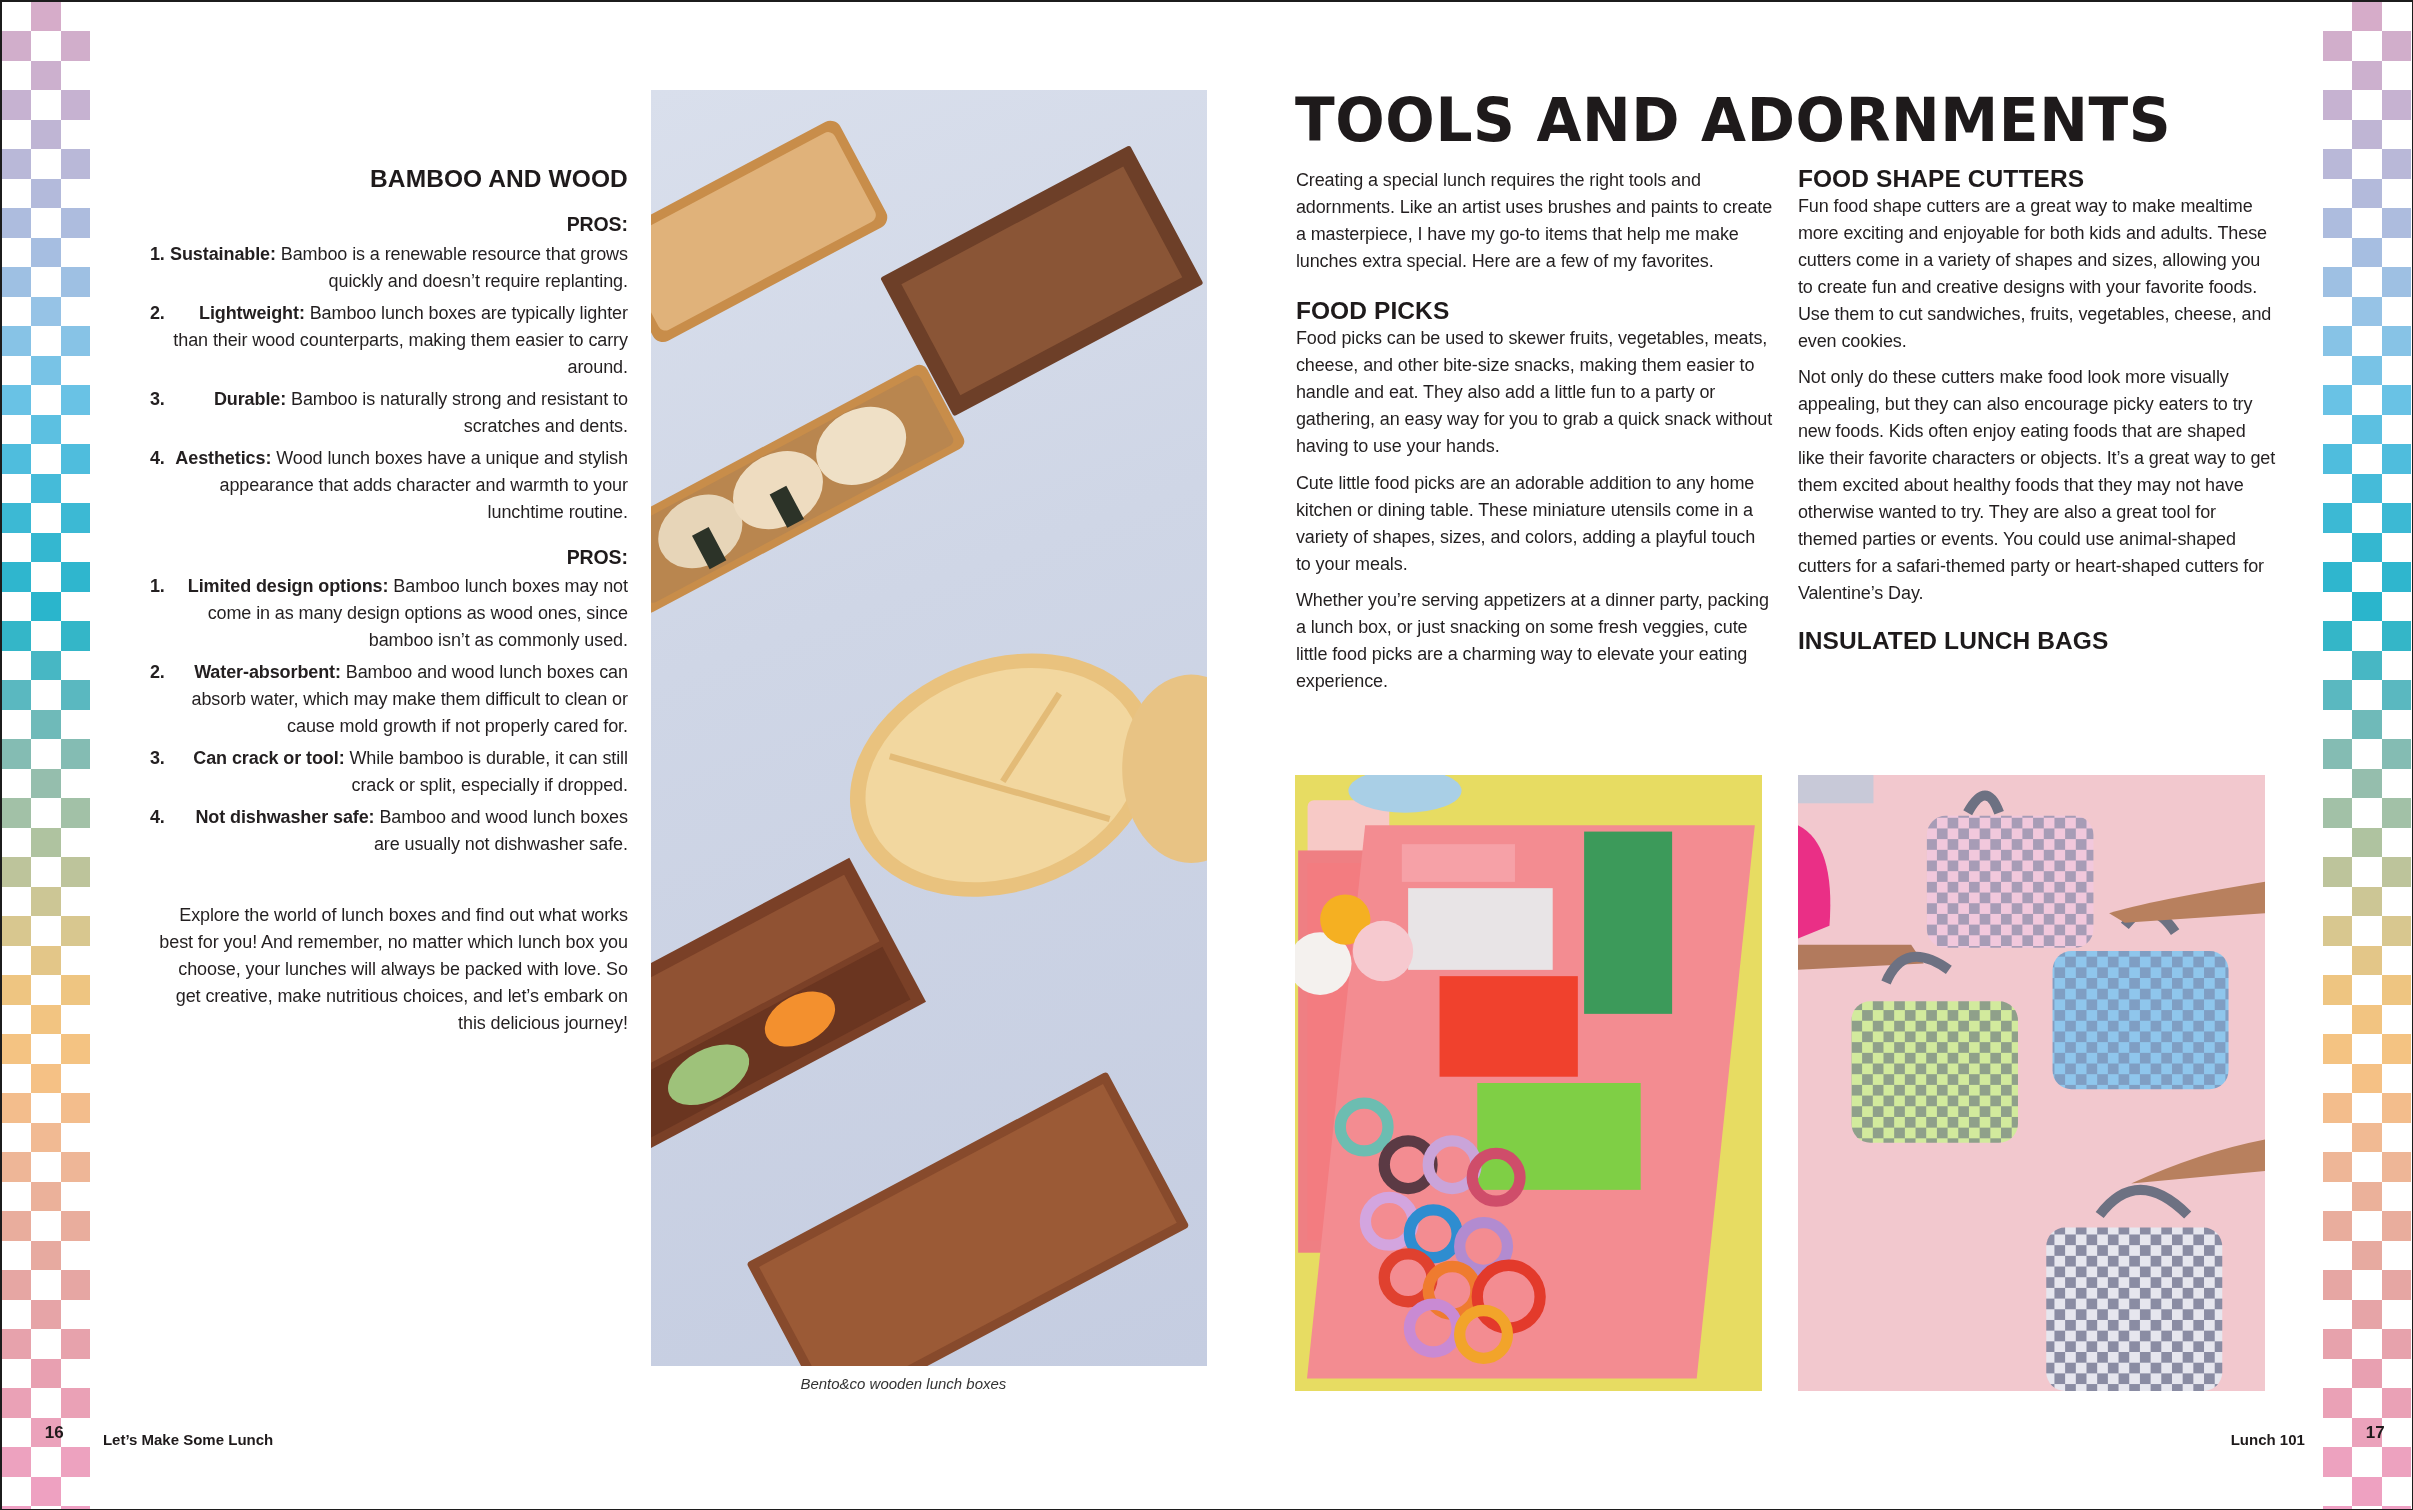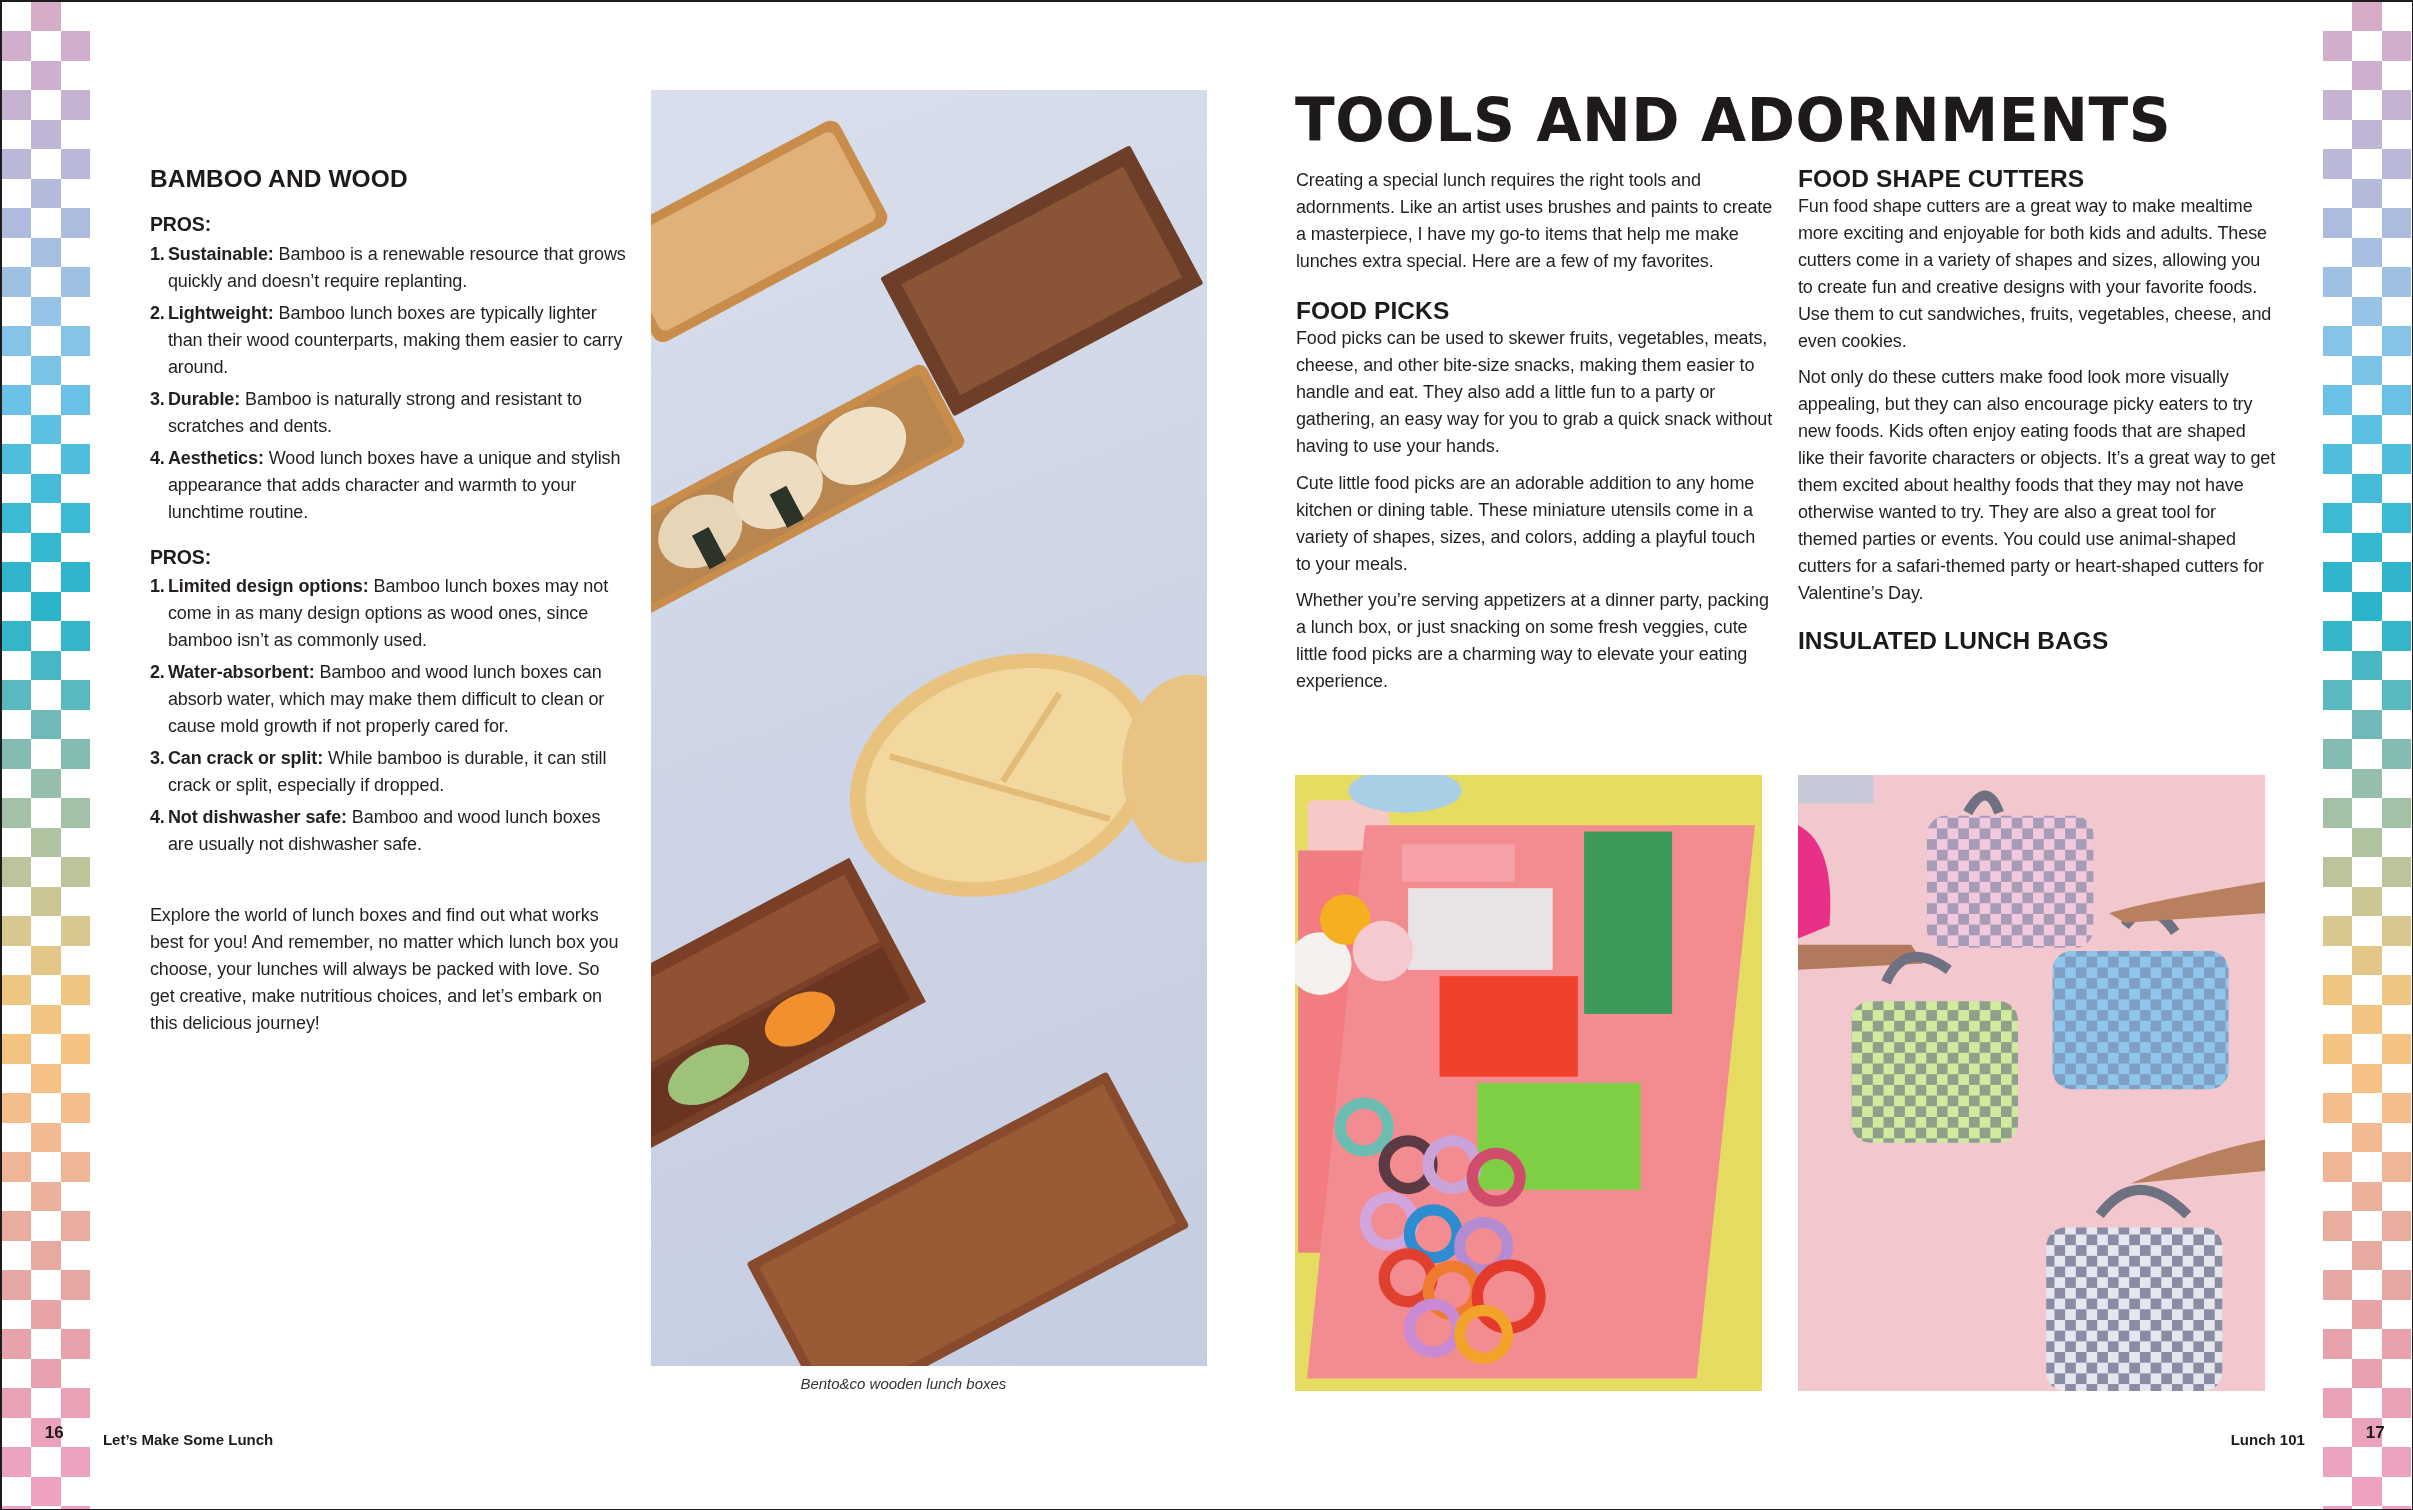--- a/index.html
+++ b/index.html
@@ -17,21 +17,21 @@
   
   .col { position: absolute; font-size: 18px; line-height: 27px; color: #231f20; letter-spacing: -0.1px; }
   .col .h2 { font-weight: 700; font-size: 24.5px; line-height: 29px; letter-spacing: 0.1px; color: #1e1a1b; }
   .col .h3 { font-weight: 700; font-size: 19.5px; line-height: 25px; color: #1e1a1b; margin-top: 19px; margin-bottom: 3.8px; }
   .col p { margin-bottom: 9.4px; }
   .col ol { list-style: none; }
   .col ol li { position: relative; padding-left: 18px; margin-bottom: 5px; }
   .col ol li .num { position: absolute; left: 0; top: 0; font-weight: 700; }
   .col ol li b { font-weight: 700; }
 
-  .left-col { left: 148px; top: 162px; width: 478px; }
+  .left-col { left: 148px; top: 162px; width: 478px; text-align: right; }
   .left-col .closing { margin-top: 44px; }
 
   
   .big-title { position: absolute; left: 1293px; top: 87px; font-family: "DejaVu Sans", sans-serif; font-weight: 700; font-size: 60px; line-height: 63px; letter-spacing: 0.6px; color: #1e1a1b; white-space: nowrap; transform: scaleX(0.97); transform-origin: left; }
 
   .mid-col { left: 1294px; top: 165px; width: 478px; }
   .mid-col .h2 { margin-top: 21.4px; }
   .right-col { left: 1796px; top: 162px; width: 478px; }
   .right-col .h2.second { margin-top: 19px; }
 
@@ -382,21 +382,21 @@
       <li><span class="num">1.</span><b>Sustainable:</b><span> Bamboo is a renewable resource that grows quickly and doesn’t require replanting.</span></li>
       <li><span class="num">2.</span><b>Lightweight:</b><span> Bamboo lunch boxes are typically lighter than their wood counterparts, making them easier to carry around.</span></li>
       <li><span class="num">3.</span><b>Durable:</b><span> Bamboo is naturally strong and resistant to scratches and dents.</span></li>
       <li><span class="num">4.</span><b>Aesthetics:</b><span> Wood lunch boxes have a unique and stylish appearance that adds character and warmth to your lunchtime routine.</span></li>
     </ol>
 
     <div class="h3">PROS:</div>
     <ol>
       <li><span class="num">1.</span><b>Limited design options:</b><span> Bamboo lunch boxes may not come in as many design options as wood ones, since bamboo isn’t as commonly used.</span></li>
       <li><span class="num">2.</span><b>Water-absorbent:</b><span> Bamboo and wood lunch boxes can absorb water, which may make them difficult to clean or cause mold growth if not properly cared for.</span></li>
-      <li><span class="num">3.</span><b>Can crack or split:</b><span> While bamboo is durable, it can still crack or split, especially if dropped.</span></li>
+      <li><span class="num">3.</span><b>Can crack or tool:</b><span> While bamboo is durable, it can still crack or split, especially if dropped.</span></li>
       <li><span class="num">4.</span><b>Not dishwasher safe:</b><span> Bamboo and wood lunch boxes are usually not dishwasher safe.</span></li>
     </ol>
 
     <p class="closing">Explore the world of lunch boxes and find out what works best for you! And remember, no matter which lunch box you choose, your lunches will always be packed with love. So get creative, make nutritious choices, and let’s embark on this delicious journey!</p>
   </div>
 
   <div class="photo photo-bento" title="Wooden and bamboo bento boxes with rice balls, cucumber and orange slices">
     <svg width="556" height="1276" viewBox="0 0 885 2030">
 
       <g transform="translate(0,20) rotate(-28 150 200)">

